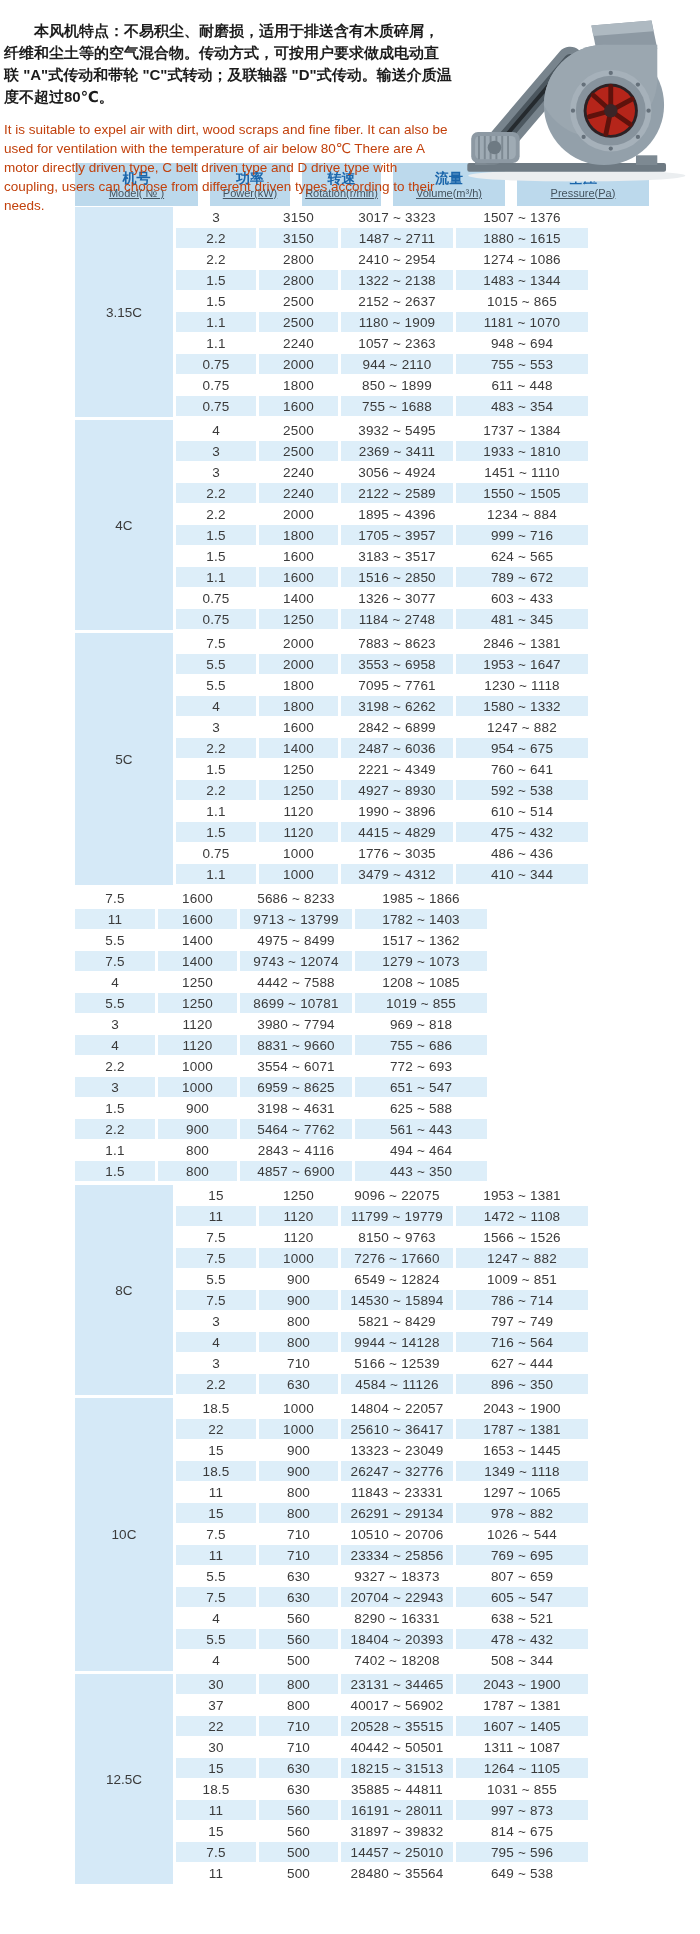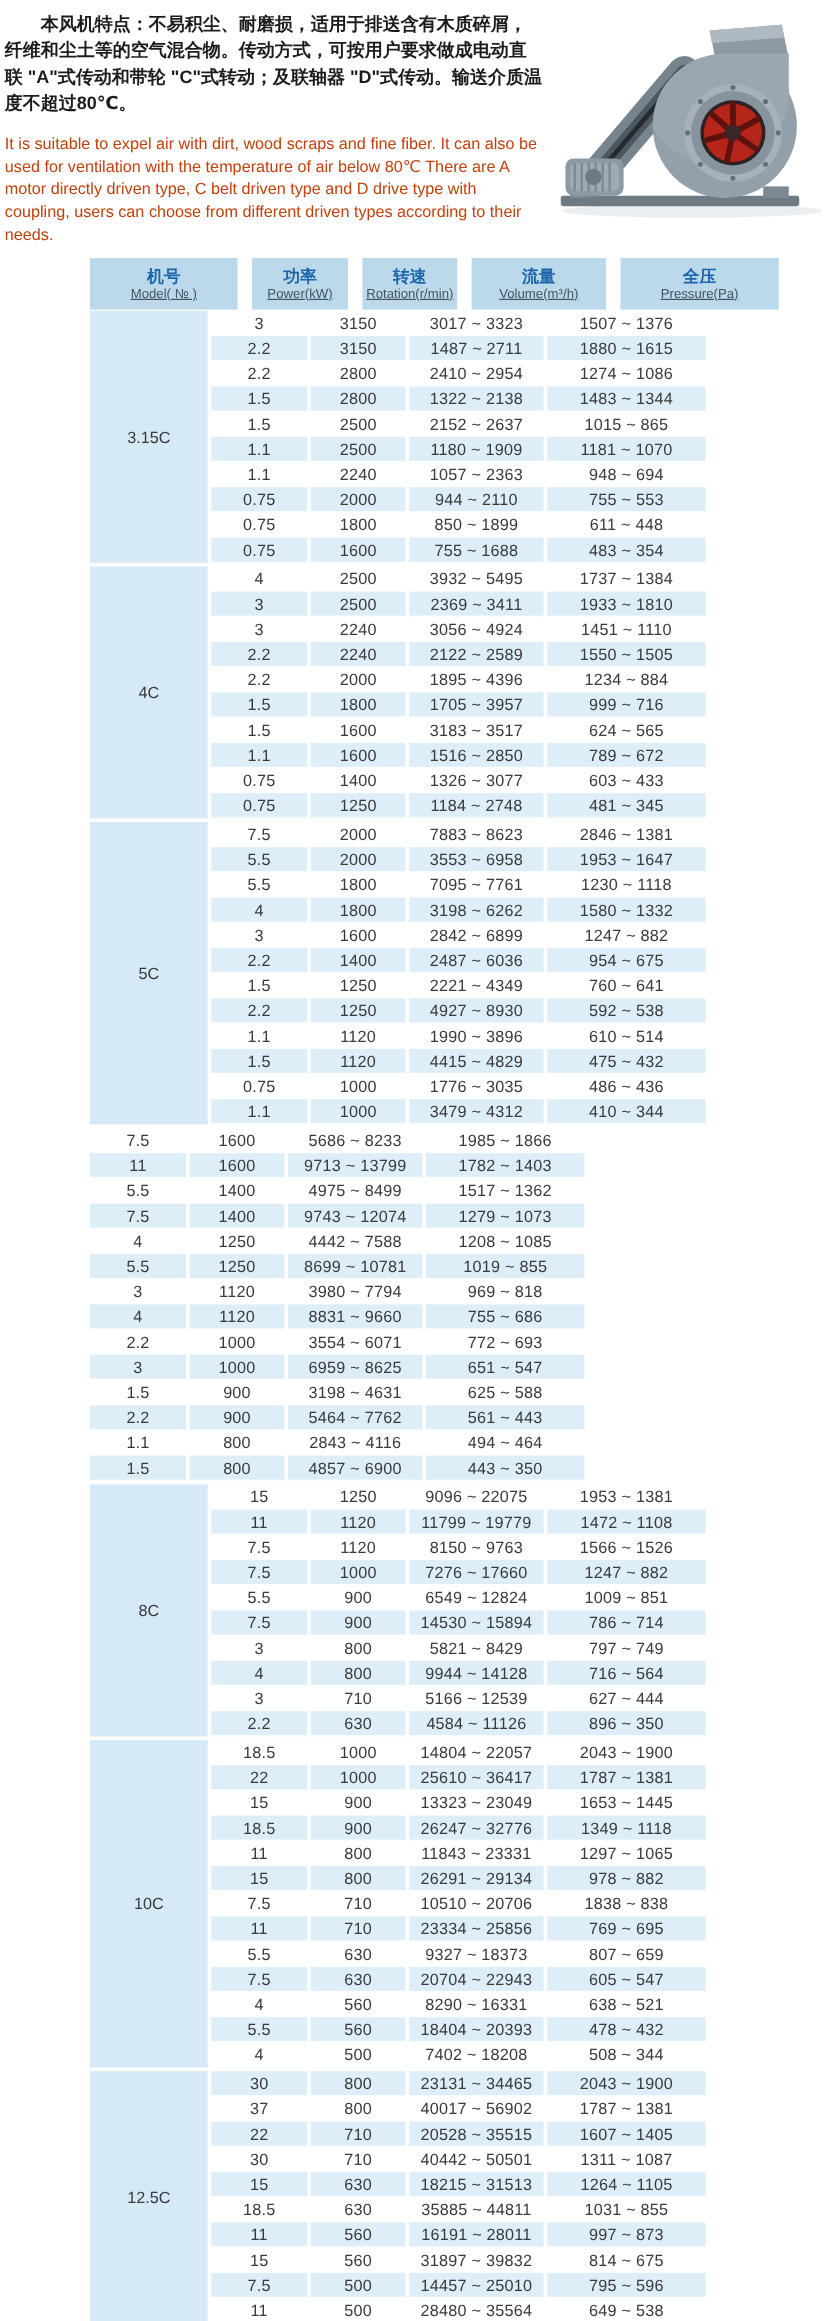--- a/index.html
+++ b/index.html
@@ -7,22 +7,22 @@
   body {
     width: 700px;
     min-height: 1934px;
     font-family: "Liberation Sans", "DejaVu Sans", sans-serif;
     position: relative;
   }
 
   
   .intro {
     position: relative;
-    height: 215px;
-    padding: 10px 0 0 4px;
+    height: 163px;
+    padding: 20px 0 0 4px;
   }
   .intro-zh {
     width: 448px;
     font-size: 15px;
     font-weight: bold;
     line-height: 22px;
     color: #1c1c1c;
     text-indent: 2em;
   }
   .intro-en {
@@ -574,21 +574,21 @@
           <div class="row even">
             <div class="cell">15</div>
             <div class="cell">800</div>
             <div class="cell">26291 ~ 29134</div>
             <div class="cell">978 ~ 882</div>
           </div>
           <div class="row odd">
             <div class="cell">7.5</div>
             <div class="cell">710</div>
             <div class="cell">10510 ~ 20706</div>
-            <div class="cell">1838 ~ 838</div>
+            <div class="cell">1026 ~ 544</div>
           </div>
           <div class="row even">
             <div class="cell">11</div>
             <div class="cell">710</div>
             <div class="cell">23334 ~ 25856</div>
             <div class="cell">769 ~ 695</div>
           </div>
           <div class="row odd">
             <div class="cell">5.5</div>
             <div class="cell">630</div>

